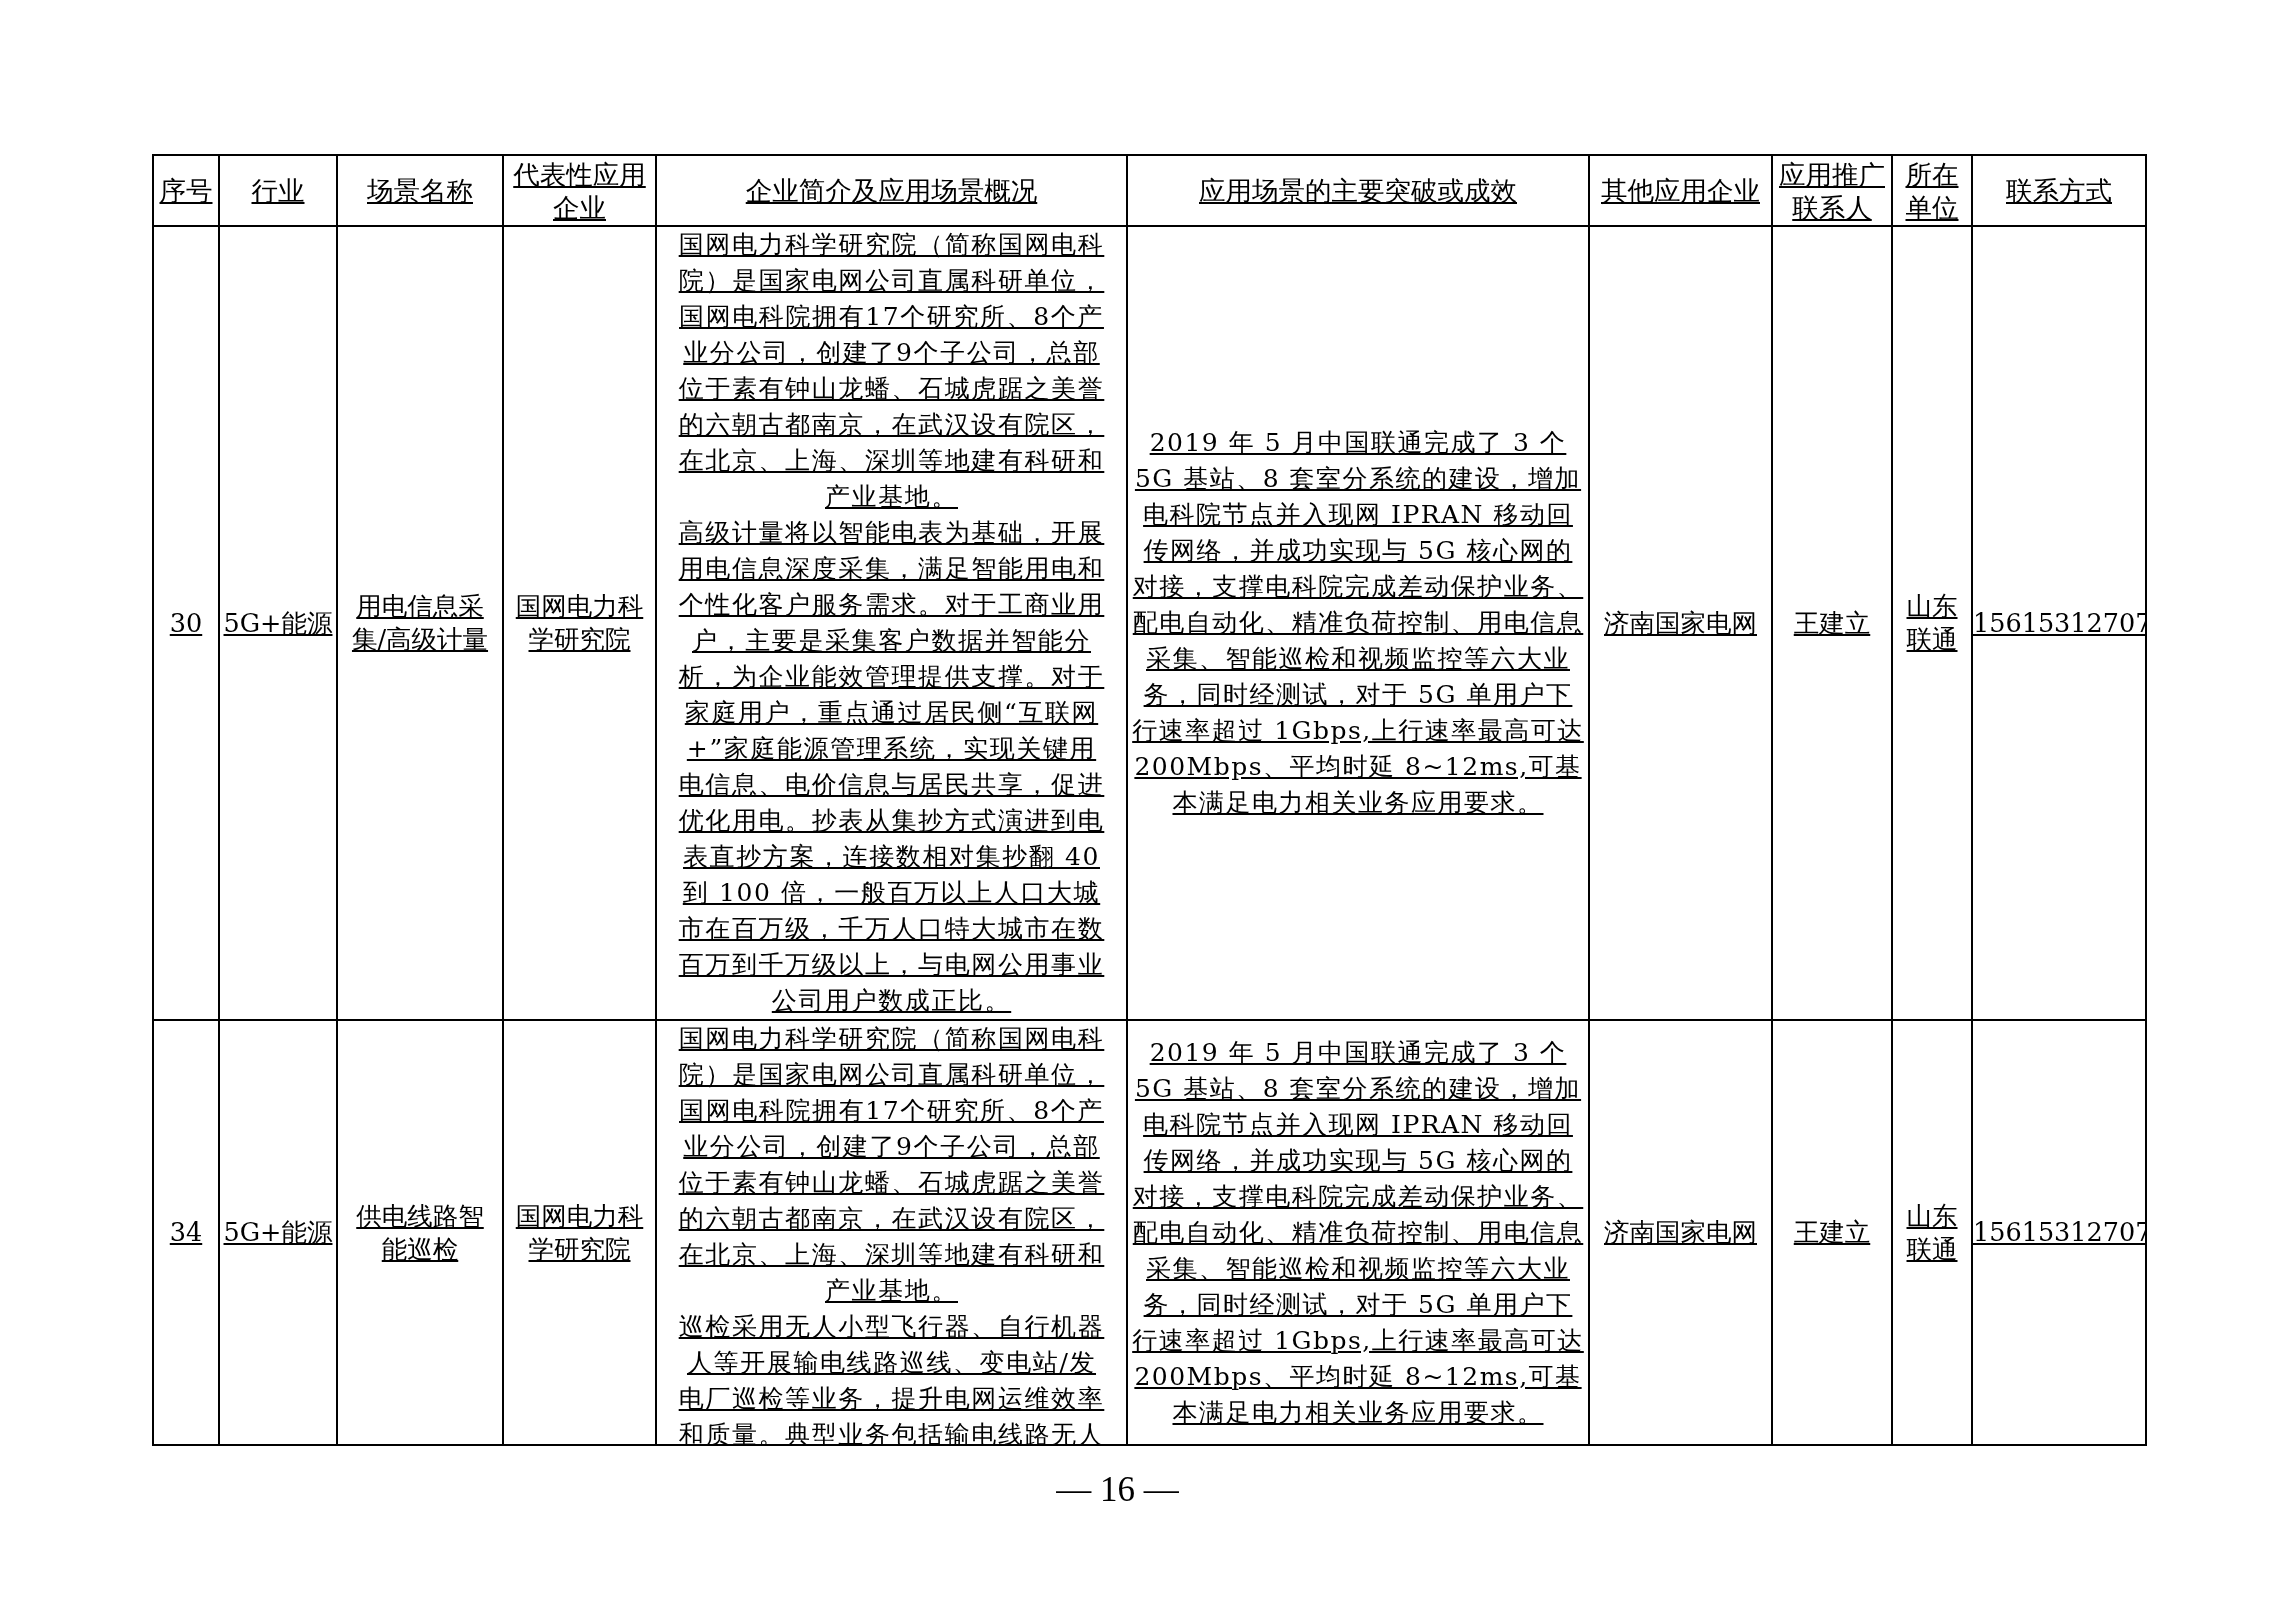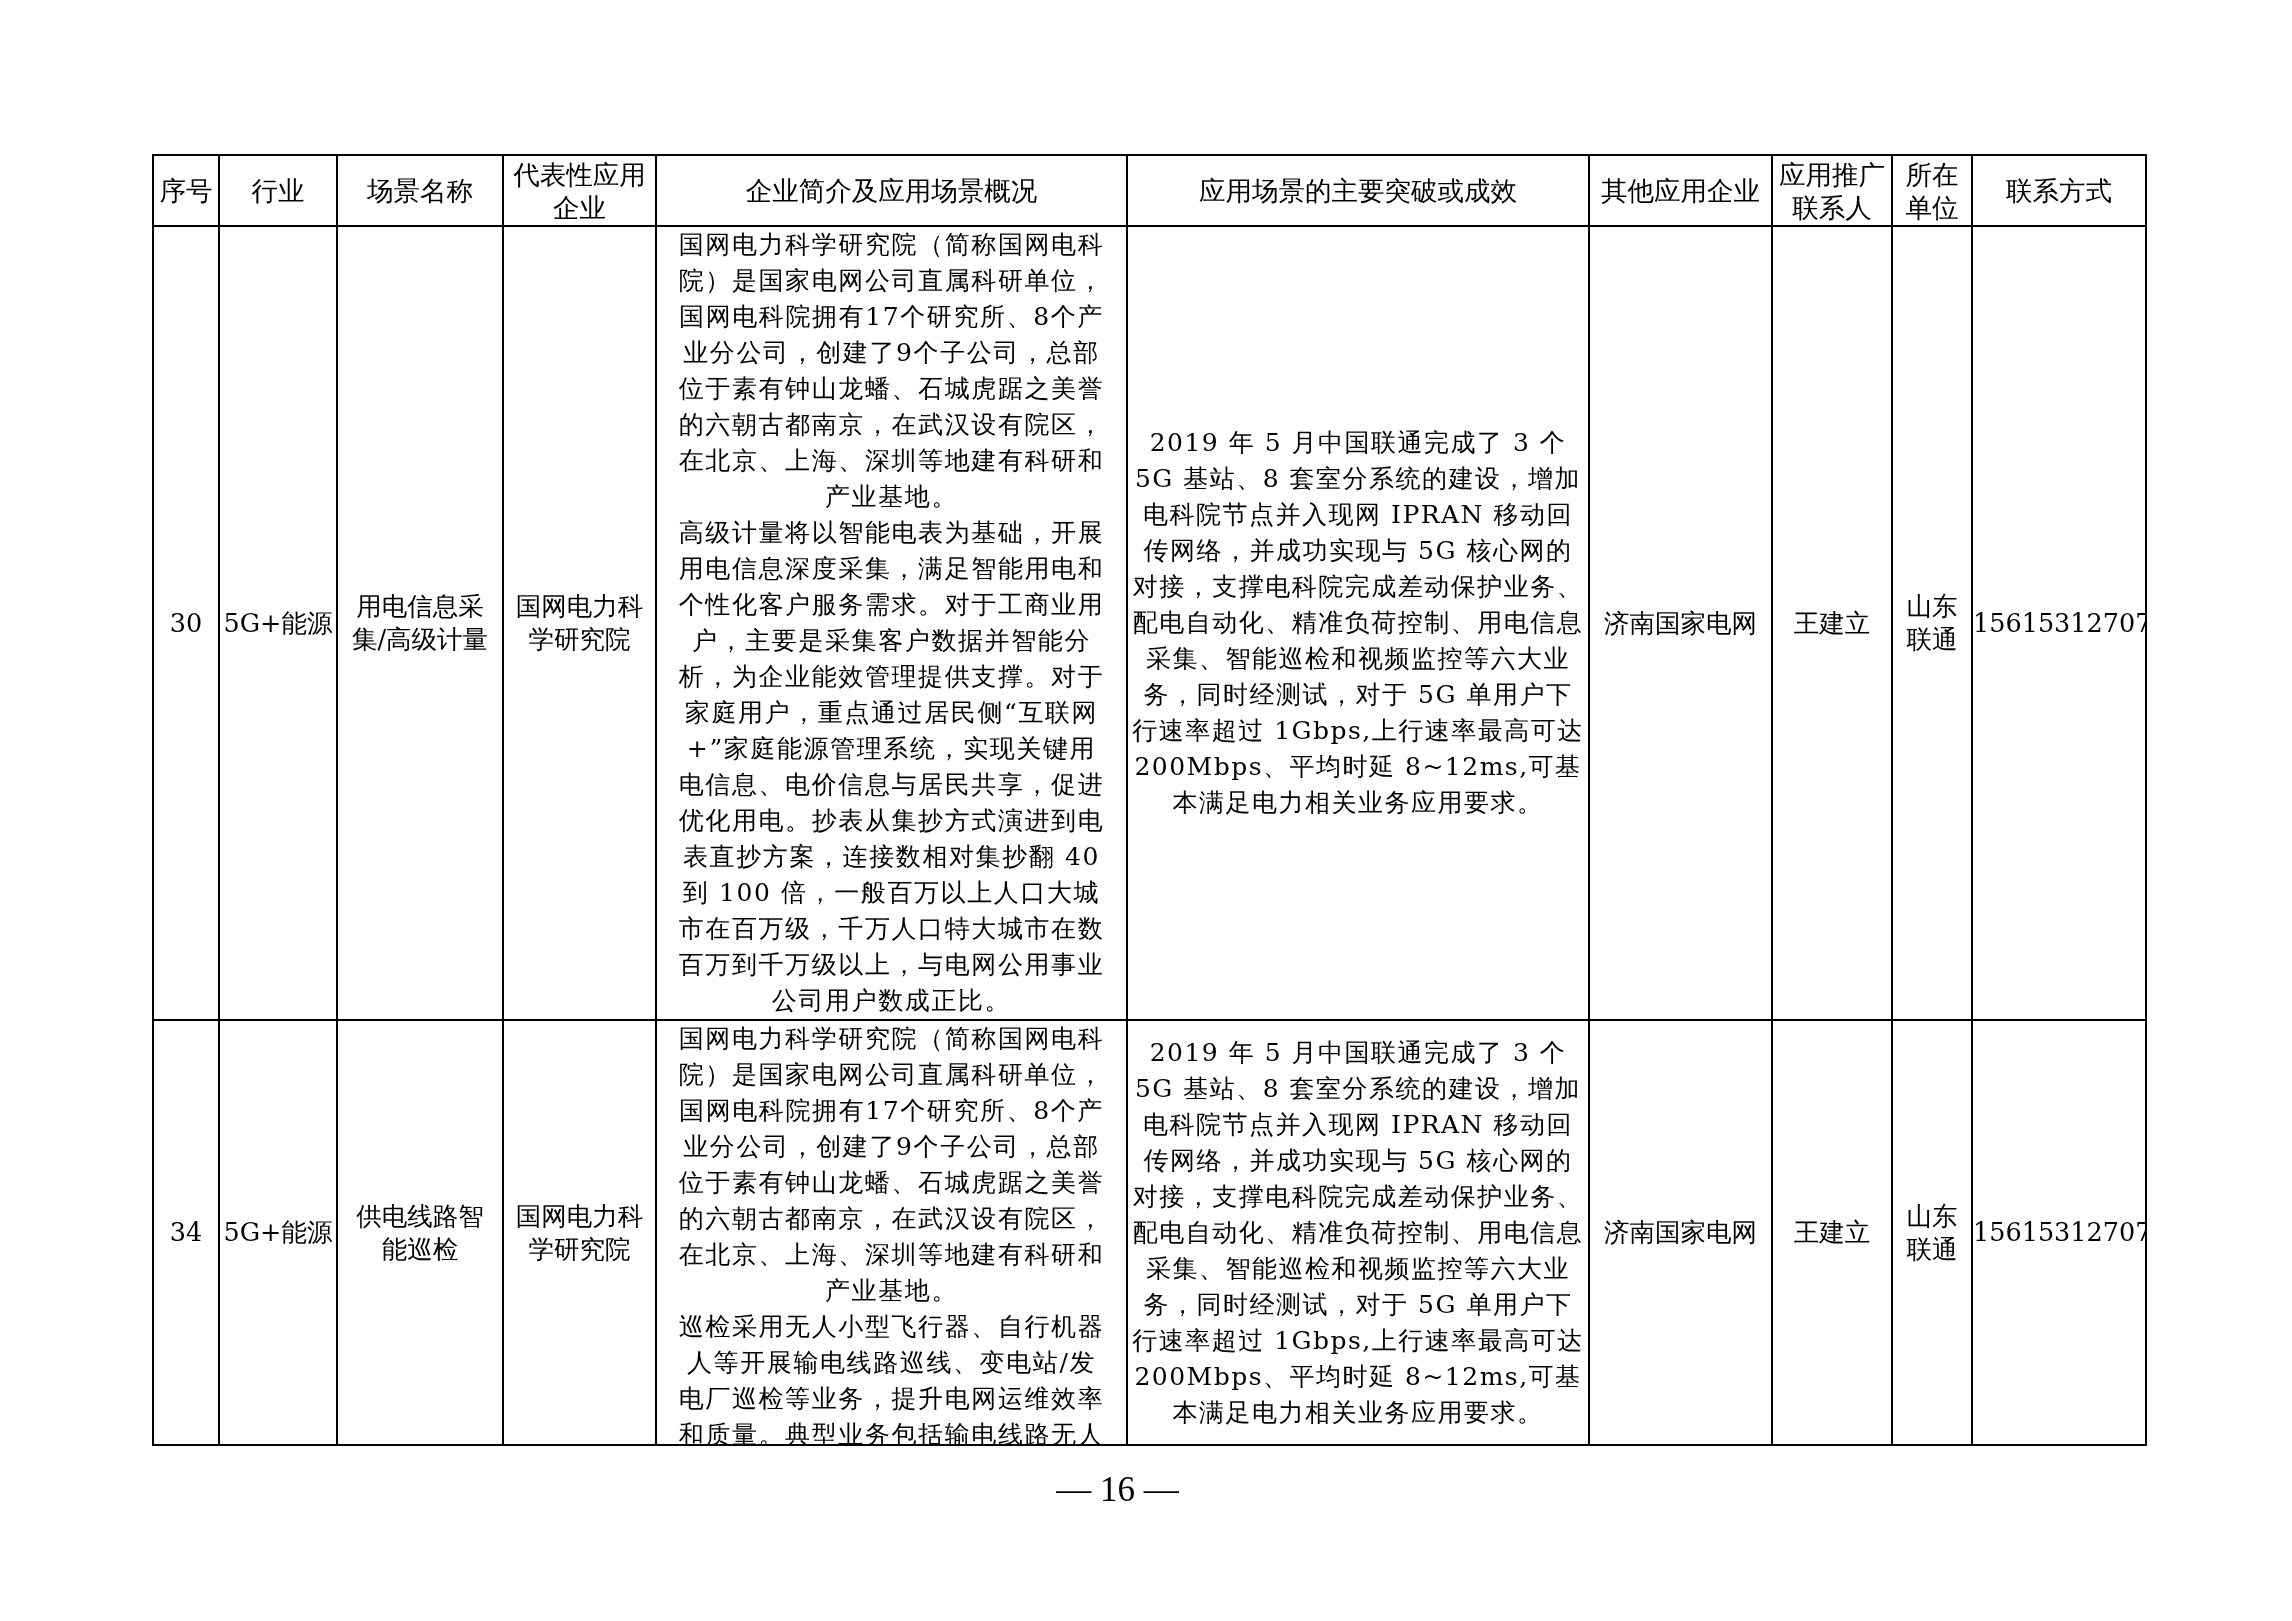--- a/index.html
+++ b/index.html
@@ -4,20 +4,21 @@
 <style>
   html, body { margin: 0; padding: 0; background: #ffffff; }
   body {
     width: 2293px; height: 1621px; position: relative; overflow: hidden;
     font-family: "DejaVu Serif", "Liberation Serif", serif; color: #000;
   }
   .page-table {
     position: absolute; left: 152px; top: 154px;
     border-collapse: collapse; table-layout: fixed;
     width: 1993px;
+    text-decoration: underline;
   }
   .page-table td, .page-table th {
     border: 2.9px solid #000; padding: 0; vertical-align: middle;
     text-align: center; overflow: hidden;
   }
   .page-table th {
     font-family: "DejaVu Sans", "Liberation Sans", sans-serif;
     font-weight: normal; font-size: 26.5px; line-height: 33px; height: 69px;
   }
   .page-table td { font-size: 25.5px; line-height: 33px; }

